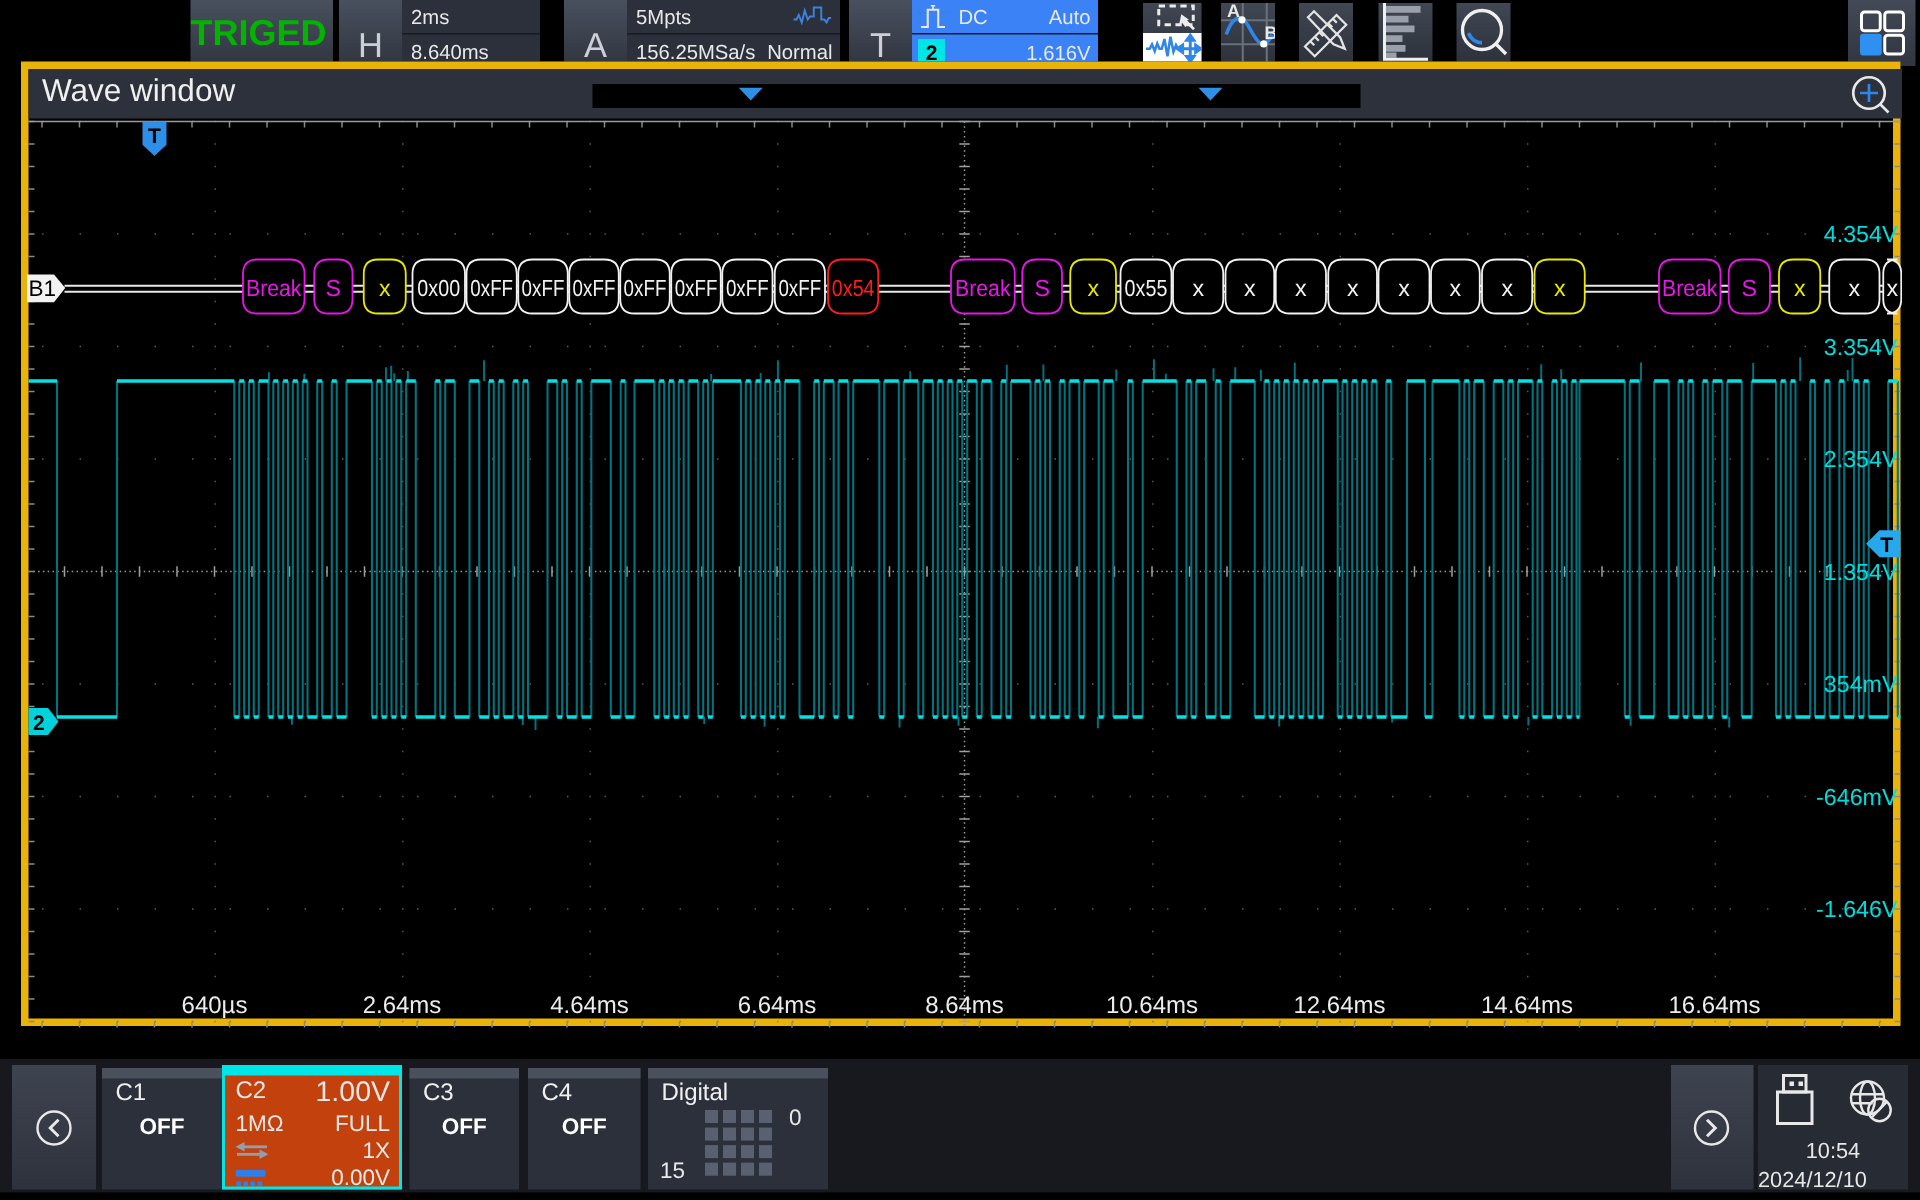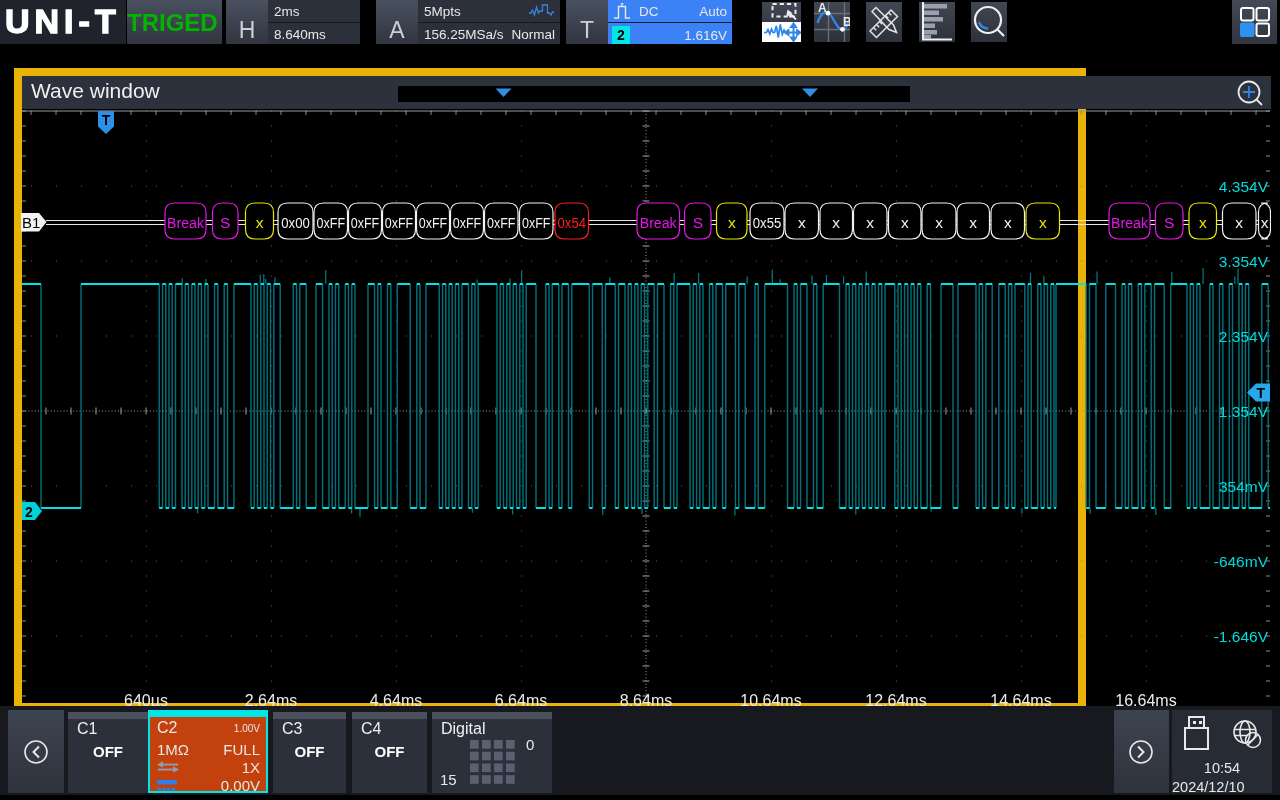--- a/index.html
+++ b/index.html
@@ -9,43 +9,40 @@
 #triged{position:absolute;left:0;right:0;top:9px;font-weight:bold;font-size:24px;color:#00b400}
 .bigletter{color:#ccd0d6;font-size:23px;text-align:center;line-height:60px}
 .r1{position:absolute;left:0;top:0;right:0;height:22px}
 .r2{position:absolute;left:0;top:22px;right:0;height:22px;border-top:1px solid #171a20}
 .tl{position:absolute;left:6px;top:4px;font-size:13.5px;color:#e8e8e8}
 .tr{position:absolute;right:4px;top:2px}
 .tr2{position:absolute;right:5px;top:4px;font-size:13.5px;color:#e8e8e8}
 .txt{font-size:13.5px;color:#e8e8e8}
 #trig2{position:absolute;left:4px;top:2.5px;width:18px;height:18px;background:#00e5e5;color:#000;font-weight:bold;font-size:14px;text-align:center;line-height:18px}
 .iconbox{position:absolute;top:2px;width:36px;height:40px;background:linear-gradient(#414753,#2c313b)}
-#wavewin{position:absolute;left:14px;top:68px;width:1072px;height:643px;border:8px solid #eab308;background:#000}
+#wavewin{position:absolute;left:14px;top:41px;width:1253px;height:643px;border:5px solid #eab308;background:#000}
 #titlebar{position:absolute;left:0;top:0;width:1249px;height:33px;background:#2c313b}
 #wtitle{position:absolute;left:9px;top:3px;font-size:21px;color:#f0f0f0}
 #posbar{position:absolute;left:376px;top:10px;width:512px;height:16px;background:#000}
 #botbar{position:absolute;left:0;top:706px;width:1280px;height:89px;background:#17191e}
 .navbox{position:absolute;top:4px;width:56px;height:83px;background:linear-gradient(#3e4350,#2e323c)}
 .chbox{position:absolute;top:6px;height:81px;background:#2b303a}
 .chhdr{position:absolute;left:0;top:0;right:0;height:7px;background:#4a505c}
 .chlabel{position:absolute;left:9px;top:8px;font-size:16px;color:#f0f0f0}
 .choff{position:absolute;left:0;right:0;top:31px;text-align:center;font-size:15px;font-weight:bold;color:#fff}
 #c2box{position:absolute;left:148px;top:4px;width:120px;height:83px;background:#c2410c;border:2px solid #00e5e5;border-top:7px solid #00e5e5}
 .c2row{position:absolute;left:7px;right:6px;height:18px;font-size:15px;color:#e8e8e8;line-height:18px}
 .rr{position:absolute;right:0;top:0}
 #infobox{position:absolute;left:1172px;top:4px;width:100px;height:83px;background:#262b34}
 .itime{position:absolute;left:0;right:0;top:50px;text-align:center;font-size:14.5px;color:#e8e8e8}
 .idate{position:absolute;left:0;right:0;top:69px;text-align:left;font-size:14.5px;color:#e8e8e8}
 </style></head>
 <body>
 
 <div id="topbar">
- <div class="panel" style="left:0;top:0;width:126px;height:44px;background:#20232b">
-   <div id="unit-logo">UNI-T</div>
- </div>
  <div class="panel grad" style="left:127px;top:0;width:95px;height:44px;text-align:left">
    <span id="triged">TRIGED</span>
  </div>
  <div class="panel grad bigletter" style="left:226px;top:0;width:42px;height:44px">H</div>
  <div class="panel" style="left:268px;top:0;width:92px;height:44px;background:#2b303a">
    <div class="r1">
         <span class="tl">2ms</span>
       </div>
    <div class="r2">
         <span class="tl">8.640ms</span>
@@ -272,21 +269,21 @@
         <circle cx="28" cy="42" r="11" stroke="#e8e8e8" stroke-width="1.6" fill="none"></circle>
         <path d="M31 36.5L25.5 42L31 47.5" stroke="#e8e8e8" stroke-width="2" fill="none"></path>
       </svg>
  </div>
  <div class="chbox" style="left:68px;width:80px">
   <div class="chhdr"></div>
   <div class="chlabel">C1</div>
   <div class="choff">OFF</div>
 </div>
  <div id="c2box">
-   <div class="c2row" style="top:2px"><span style="font-size:16px">C2</span><span class="rr" style="font-size:10px;top:1px">1.00V</span></div>
+   <div class="c2row" style="top:2px"><span style="font-size:16px">C2</span><span class="rr" style="font-size:19px;top:1px">1.00V</span></div>
    <div class="c2row" style="top:24px"><span>1MΩ</span><span class="rr">FULL</span></div>
    <div class="c2row" style="top:42px">
      <svg width="22" height="12" viewBox="0 0 22 12" style="margin-top:2px">
           <g fill="#959cae">
             <rect x="4" y="2.6" width="17" height="1.9"></rect>
             <path d="M0 3.5l6-3.2v6.4z"></path>
             <rect x="1" y="7.6" width="17" height="1.9"></rect>
             <path d="M22 8.5l-6-3.2v6.4z"></path>
           </g>
         </svg>

